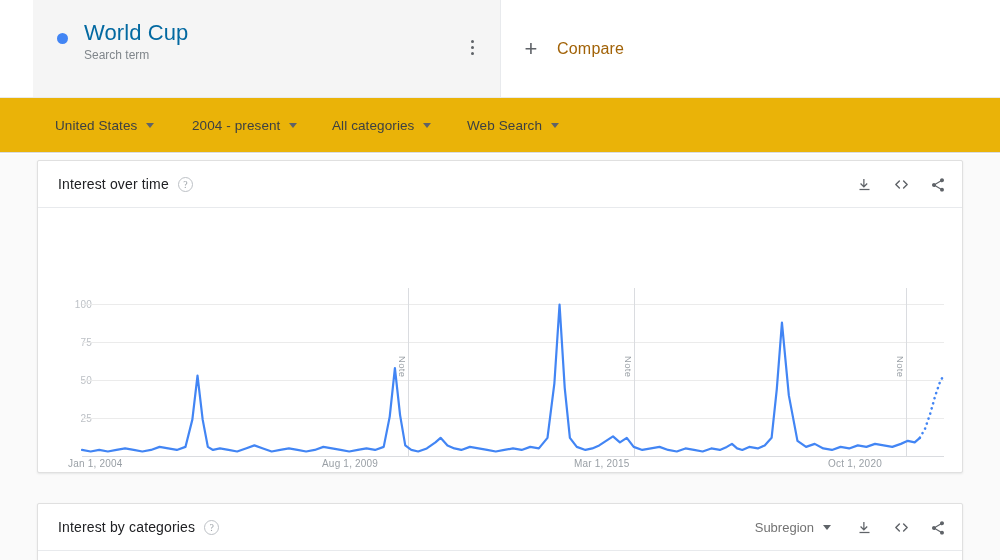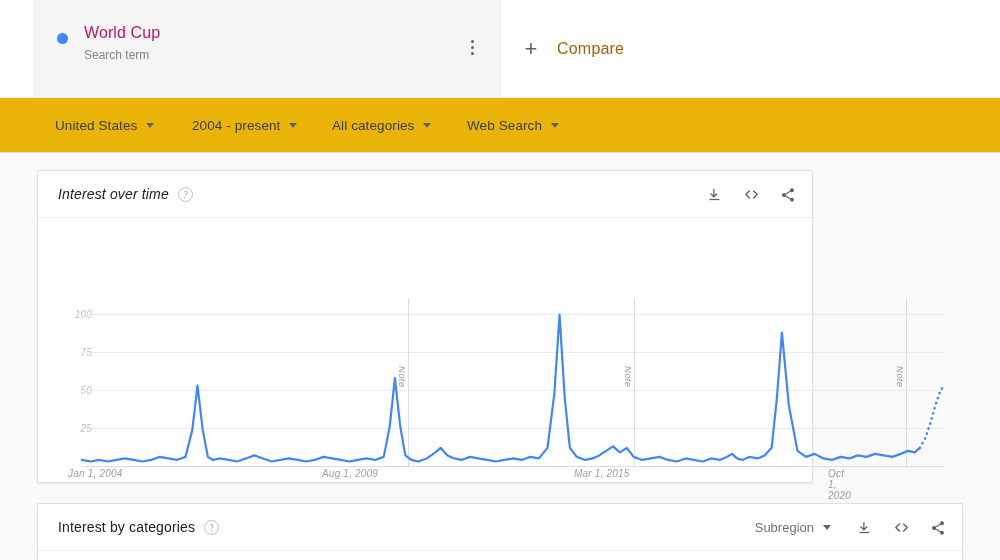--- a/index.html
+++ b/index.html
@@ -24,21 +24,21 @@
     border-right: 1px solid #e8eaed;
     display: flex; align-items: center;
   }
   .term-dot {
     position: absolute; left: 24px; top: 33px;
     width: 11px; height: 11px; border-radius: 50%;
     background: #4285f4;
   }
   .term-text { position: absolute; left: 51px; top: 22px; }
   .term-title {
-    font-size: 16px; color: #be185d; line-height: 22px; font-weight: 400;
+    font-size: 22px; color: #0369a1; line-height: 22px; font-weight: 400;
     letter-spacing: .1px;
   }
   .term-sub {
     font-size: 12px; color: #80868b; line-height: 18px; margin-top: 2px;
   }
   .term-menu {
     position: absolute; right: 17px; top: 36px;
     width: 22px; height: 22px;
     display: flex; flex-direction: column; align-items: center;
     justify-content: center; gap: 3px; cursor: pointer;
@@ -90,21 +90,21 @@
   }
 
   
   .card {
     position: absolute;
     background: #ffffff;
     border: 1px solid #e0e0e0;
     border-radius: 2px;
     box-shadow: 0 1px 2px rgba(60,64,67,.10);
   }
-  #card-iot { left: 37px; top: 170px; width: 776px; height: 313px; font-style: italic; }
+  #card-iot { left: 37px; top: 160px; width: 926px; height: 313px; }
   #card-sub { left: 37px; top: 503px; width: 926px; height: 90px; }
 
   .card-head {
     position: relative; height: 47px;
     border-bottom: 1px solid #e8eaed;
     display: flex; align-items: center;
   }
   .card-title {
     margin-left: 20px; font-size: 14px; color: #202124; letter-spacing: .15px;
   }

